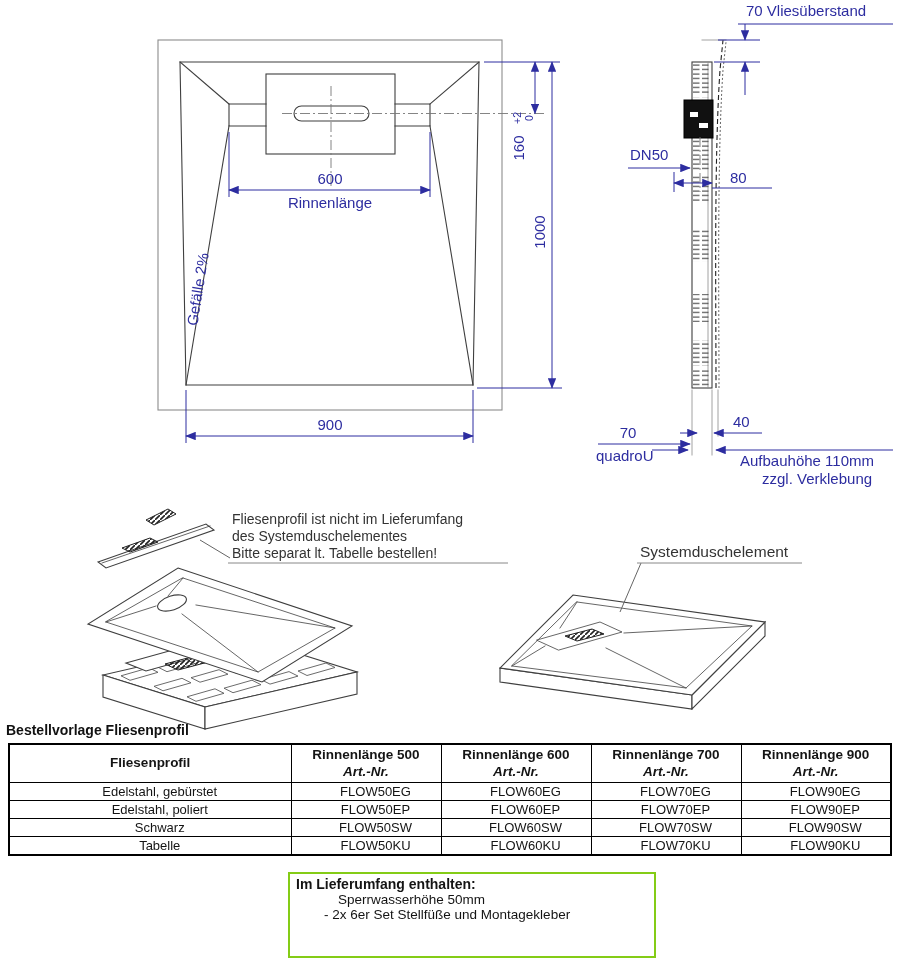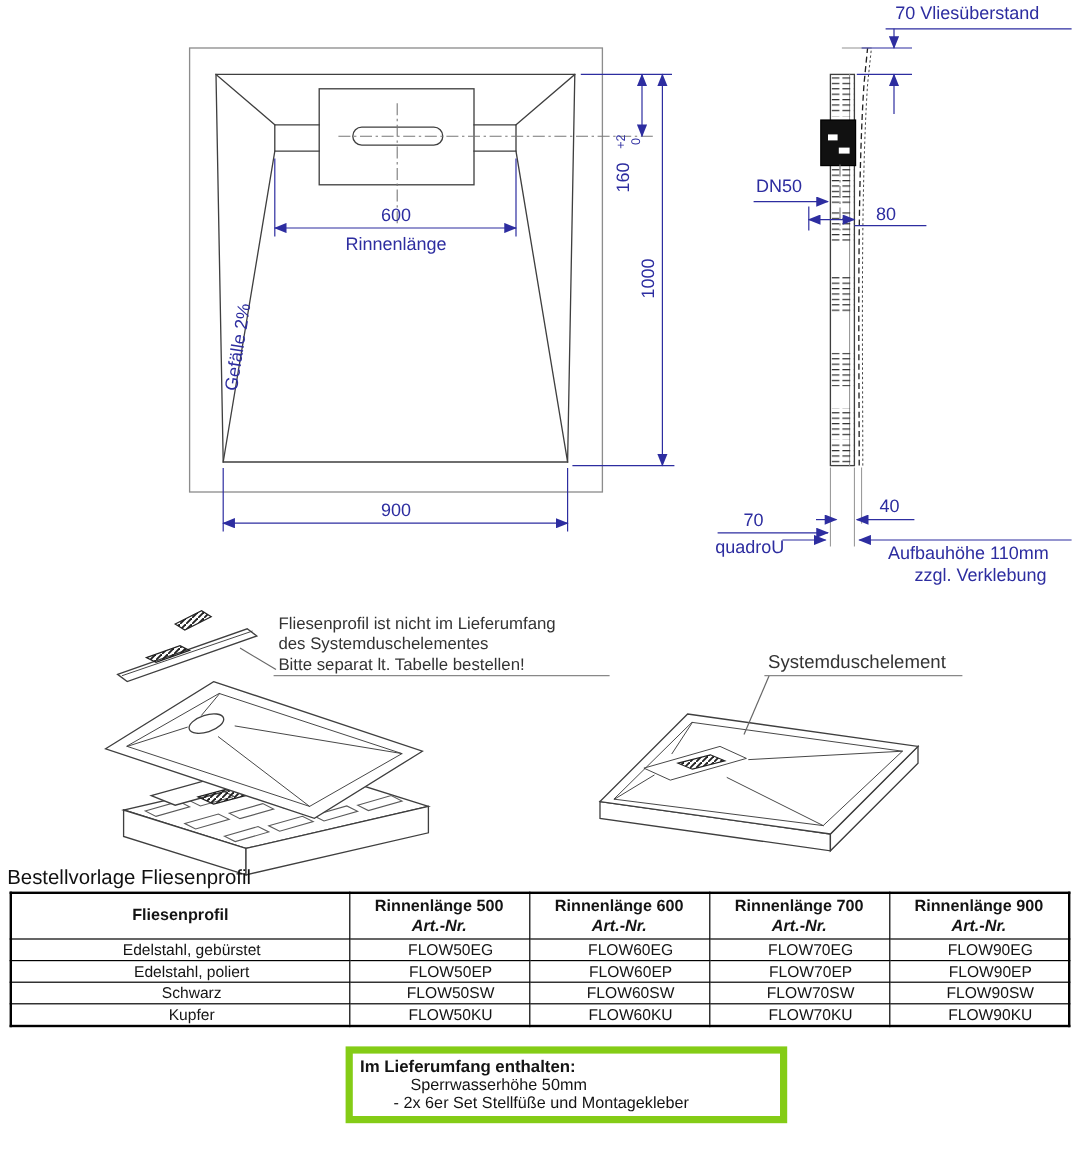--- a/index.html
+++ b/index.html
@@ -14,34 +14,34 @@
   .dimtxt{fill:#2d2da0;font-size:15px;stroke:none;}
   .dimsmall{fill:#2d2da0;font-size:10.5px;stroke:none;}
   .notetxt{fill:#333;font-size:14px;stroke:none;}
   .lbltxt{fill:#333;font-size:15.5px;stroke:none;}
   .cl{stroke:#777;stroke-width:0.9;stroke-dasharray:10 3 2 3;fill:none;}
   .dash{stroke:#222;stroke-width:1.1;stroke-dasharray:5 3;fill:none;}
   .dash2{stroke:#222;stroke-width:0.7;stroke-dasharray:2 2;fill:none;}
   .white{fill:#ffffff;}
   .pocket{stroke:#5a5a5a;stroke-width:0.9;fill:none;}
 
-  .table-title{position:absolute;left:6px;top:722px;font-size:17px;
-               font-weight:normal;color:#111;}
+  .table-title{position:absolute;left:6px;top:722px;font-size:14px;
+               font-weight:bold;color:#111;}
   .order-table{position:absolute;left:8px;top:743px;}
   .order-table table{border-collapse:collapse;table-layout:fixed;width:882px;
                      border:2px solid #000;}
   .order-table th,.order-table td{border:1px solid #000;color:#141414;
                      text-align:center;padding:0;overflow:hidden;}
   .order-table th{font-size:13.5px;font-weight:bold;height:37px;line-height:1.25;}
   .order-table td{font-size:13px;height:17px;font-weight:normal;padding-left:19px;}
   .order-table col.c0{width:282px;} .order-table col.cn{width:150px;}
   .hdr-sub{display:block;font-weight:bold;font-style:italic;}
 
-  .incbox{position:absolute;left:288px;top:872px;width:368px;height:64px;
-          border:6px solid #84cc16;box-sizing:border-box;padding:3px 6px 0 6px;
+  .incbox{position:absolute;left:288px;top:872px;width:368px;height:86px;
+          border:2px solid #84cc16;box-sizing:border-box;padding:3px 6px 0 6px;
           color:#141414;}
   .incbox .inc-title{font-size:14px;font-weight:bold;line-height:15px;}
   .incbox .item{font-size:13.5px;line-height:15px;}
   .ind1{margin-left:28px;} .ind2{margin-left:42px;}
 </style>
 </head>
 <body>
 
 <div class="page">
 
@@ -260,21 +260,21 @@
           <td>FLOW90EP</td>
         </tr>
         <tr>
           <td>Schwarz</td>
           <td>FLOW50SW</td>
           <td>FLOW60SW</td>
           <td>FLOW70SW</td>
           <td>FLOW90SW</td>
         </tr>
         <tr>
-          <td>Kupfer</td>
+          <td>Tabelle</td>
           <td>FLOW50KU</td>
           <td>FLOW60KU</td>
           <td>FLOW70KU</td>
           <td>FLOW90KU</td>
         </tr>
       </tbody>
     </table>
   </div>
 
   <div class="incbox">

